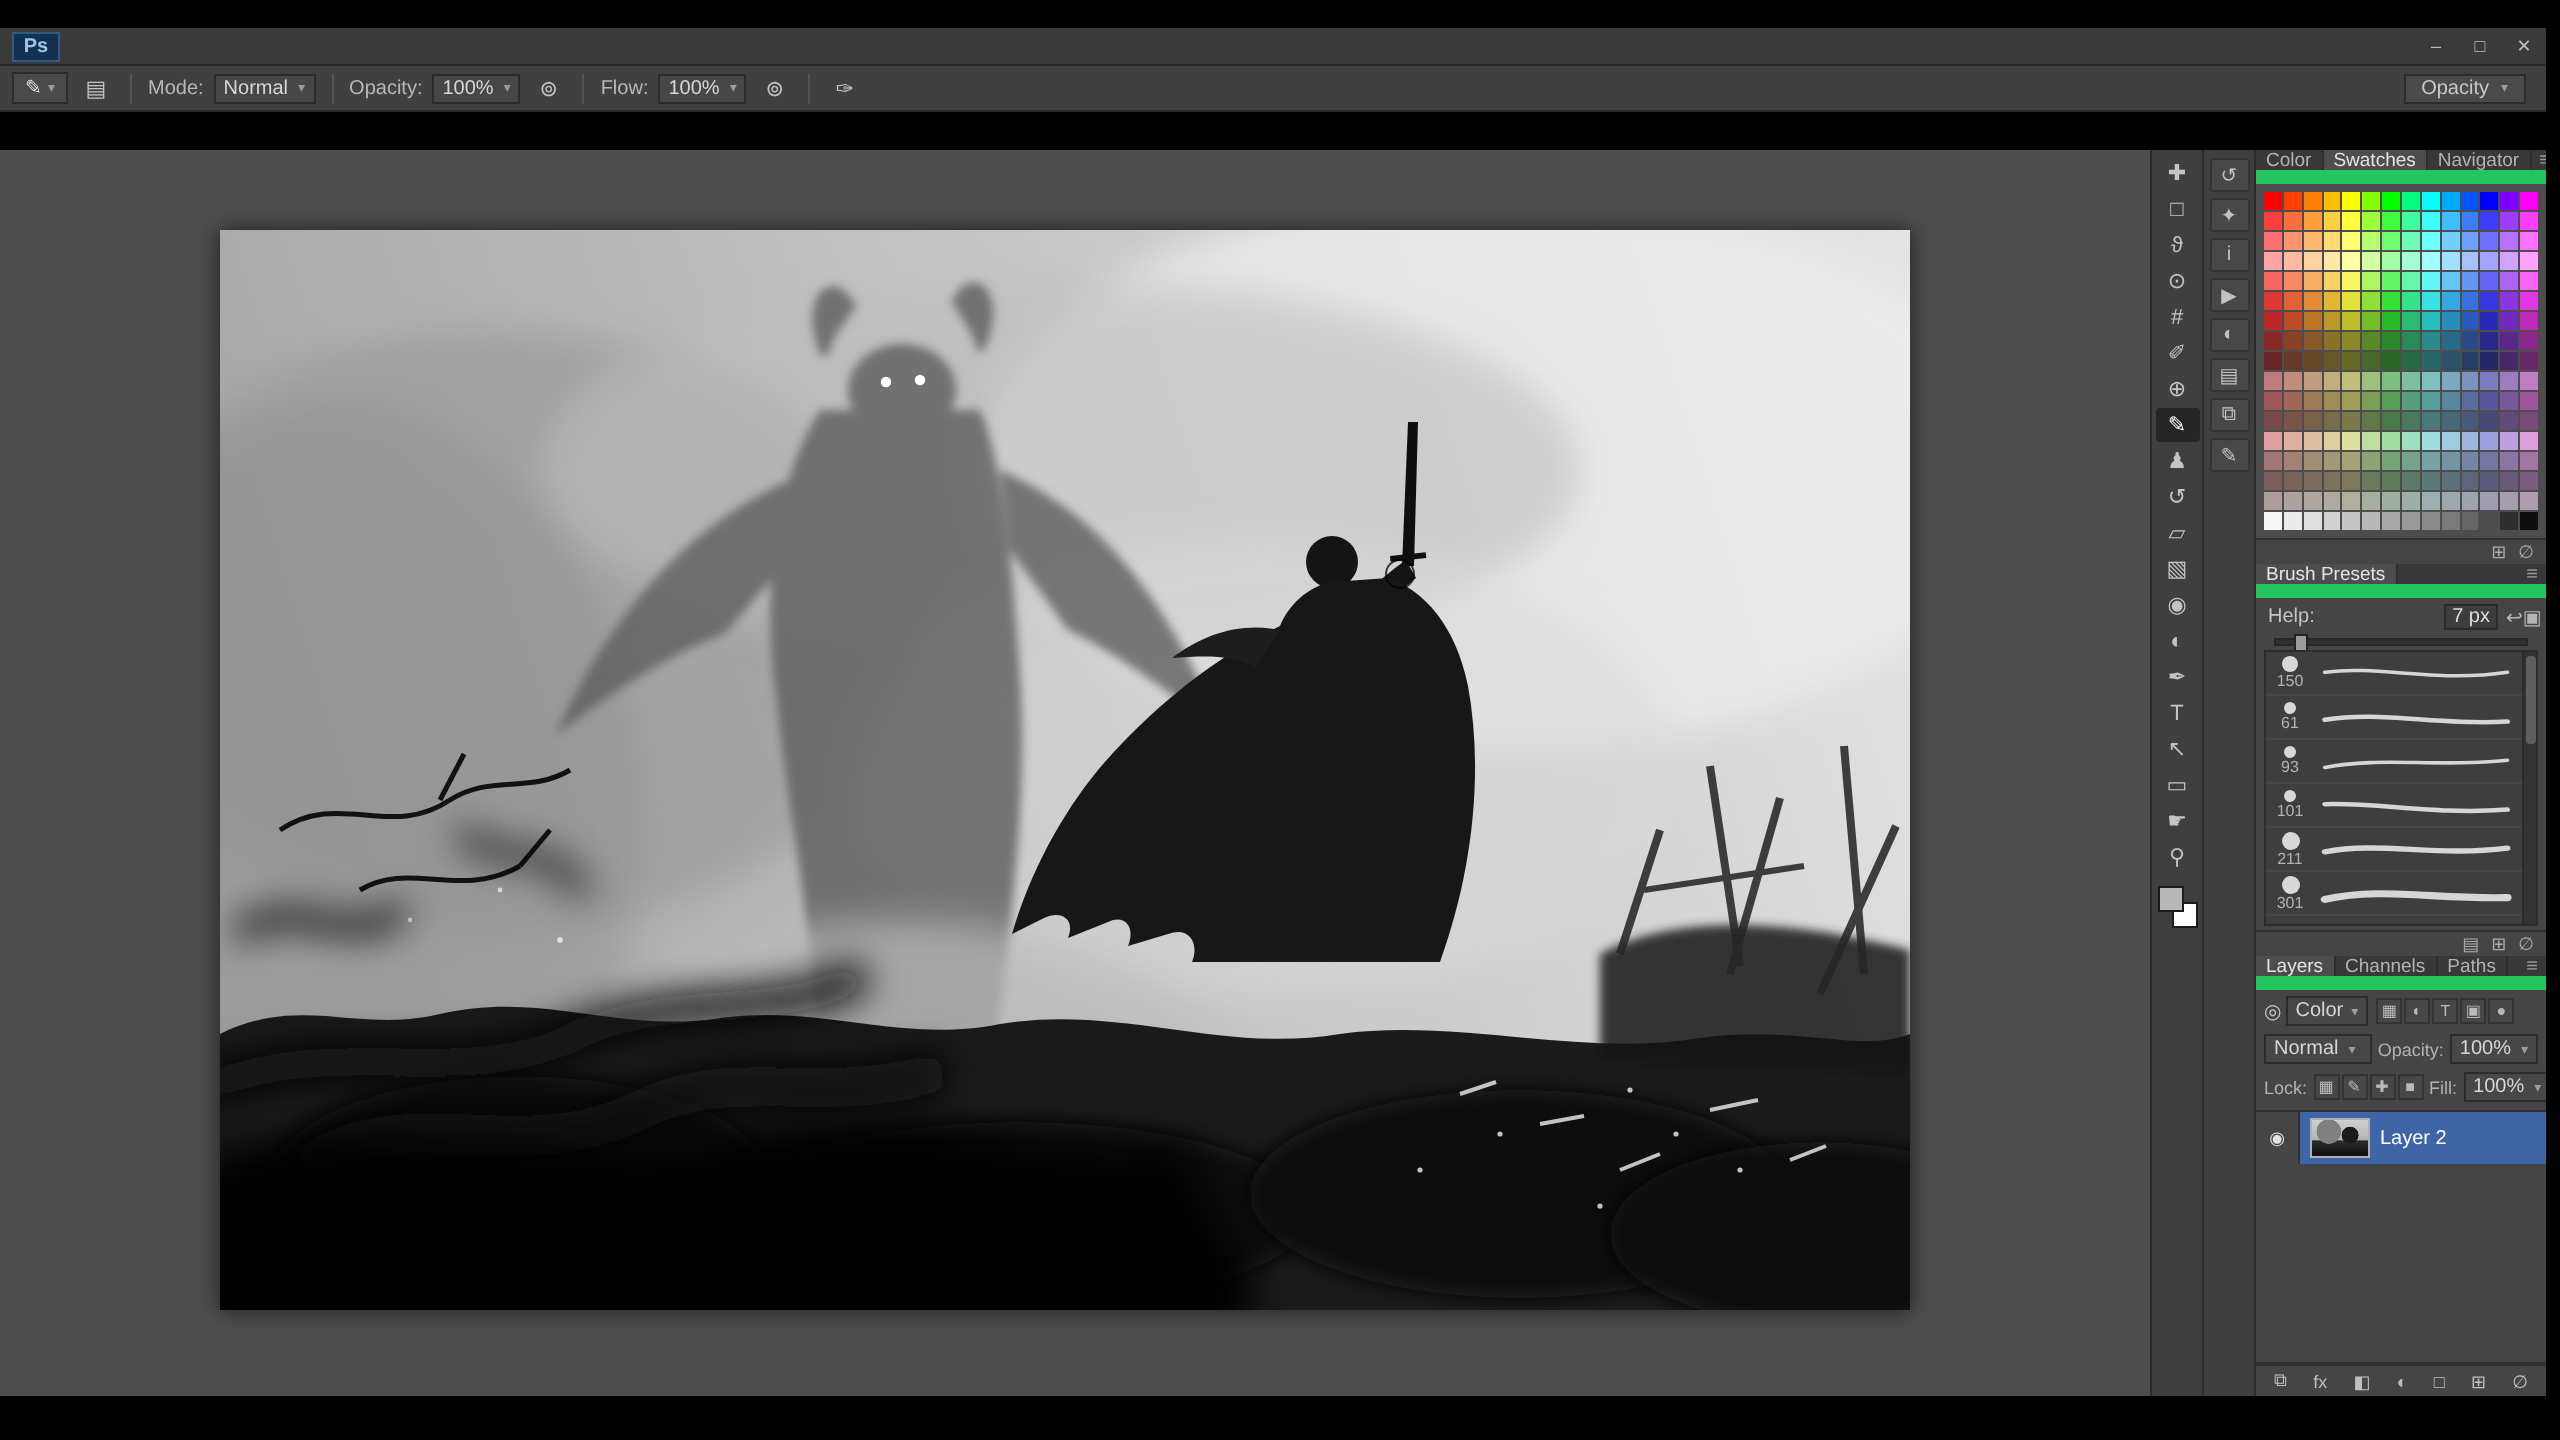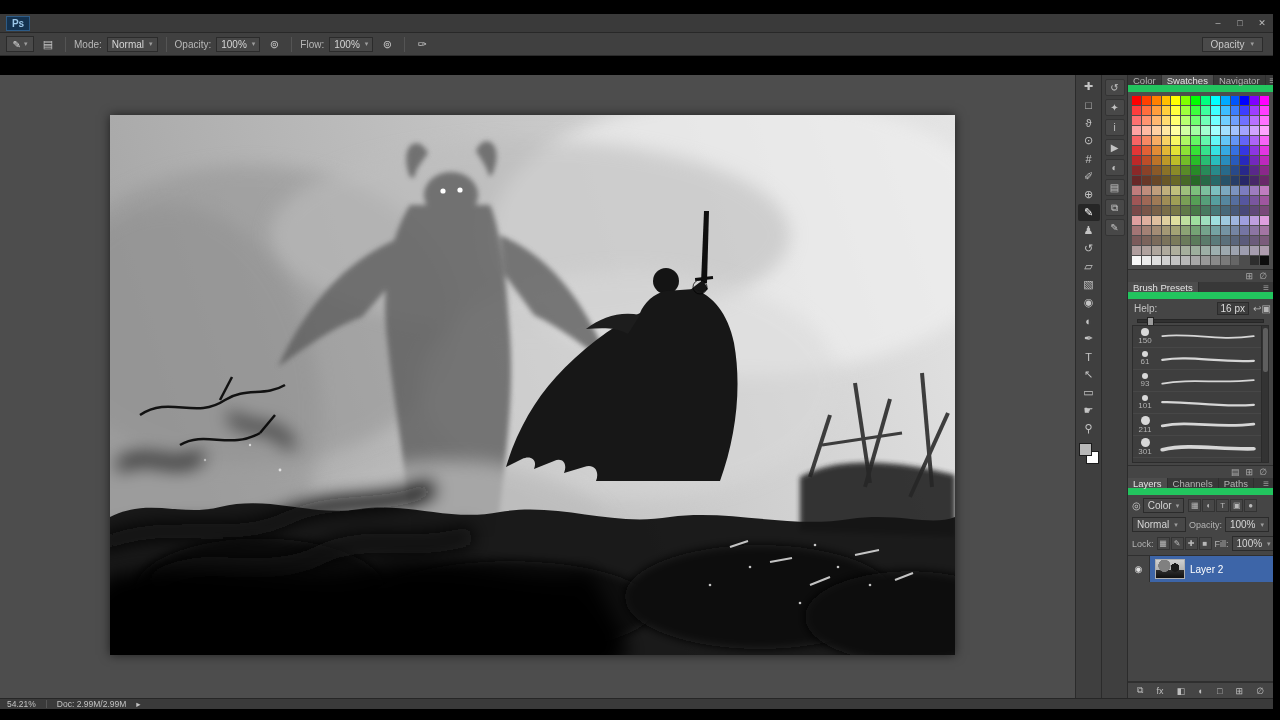--- a/index.html
+++ b/index.html
@@ -547,21 +547,21 @@
           </div>
       </div>
 
       <div>
         <div class="panel-tabs">
           <div class="panel-tab active">Brush Presets</div>
           <div class="panel-menu">≡</div>
         </div>
         <div class="bp-size-row">
           <span>Help:</span>
-          <span class="bp-size-value">16 px</span>
+          <span class="bp-size-value">7 px</span>
           <span class="bp-hicon" id="bp-hicons"><span class="bp-hicon">↩</span><span class="bp-hicon">▣</span></span>
         </div>
         <div class="bp-slider">
           <div class="bp-slider-thumb"></div>
         </div>
         <div class="bp-list" id="bp-list">
           <div class="bp-row">
               <div class="bp-tipcol">
                 <div class="bp-dot" style="height: 8px; width: 8px;"></div>
                 <div class="bp-num">150</div>
@@ -694,20 +694,14 @@
             <span class="lf-icon">◐</span>
             <span class="lf-icon">□</span>
             <span class="lf-icon">⊞</span>
             <span class="lf-icon">∅</span>
           </div>
       </div>
 
     </div>
   </div>
 
-  <div class="statusbar">
-    <span>54.21%</span>
-    <span class="status-sep"></span>
-    <span>Doc: 2.99M/2.99M</span>
-    <span>▸</span>
-  </div>
   <div class="bottom-strip"></div>
 </div>
 
 </body></html>

